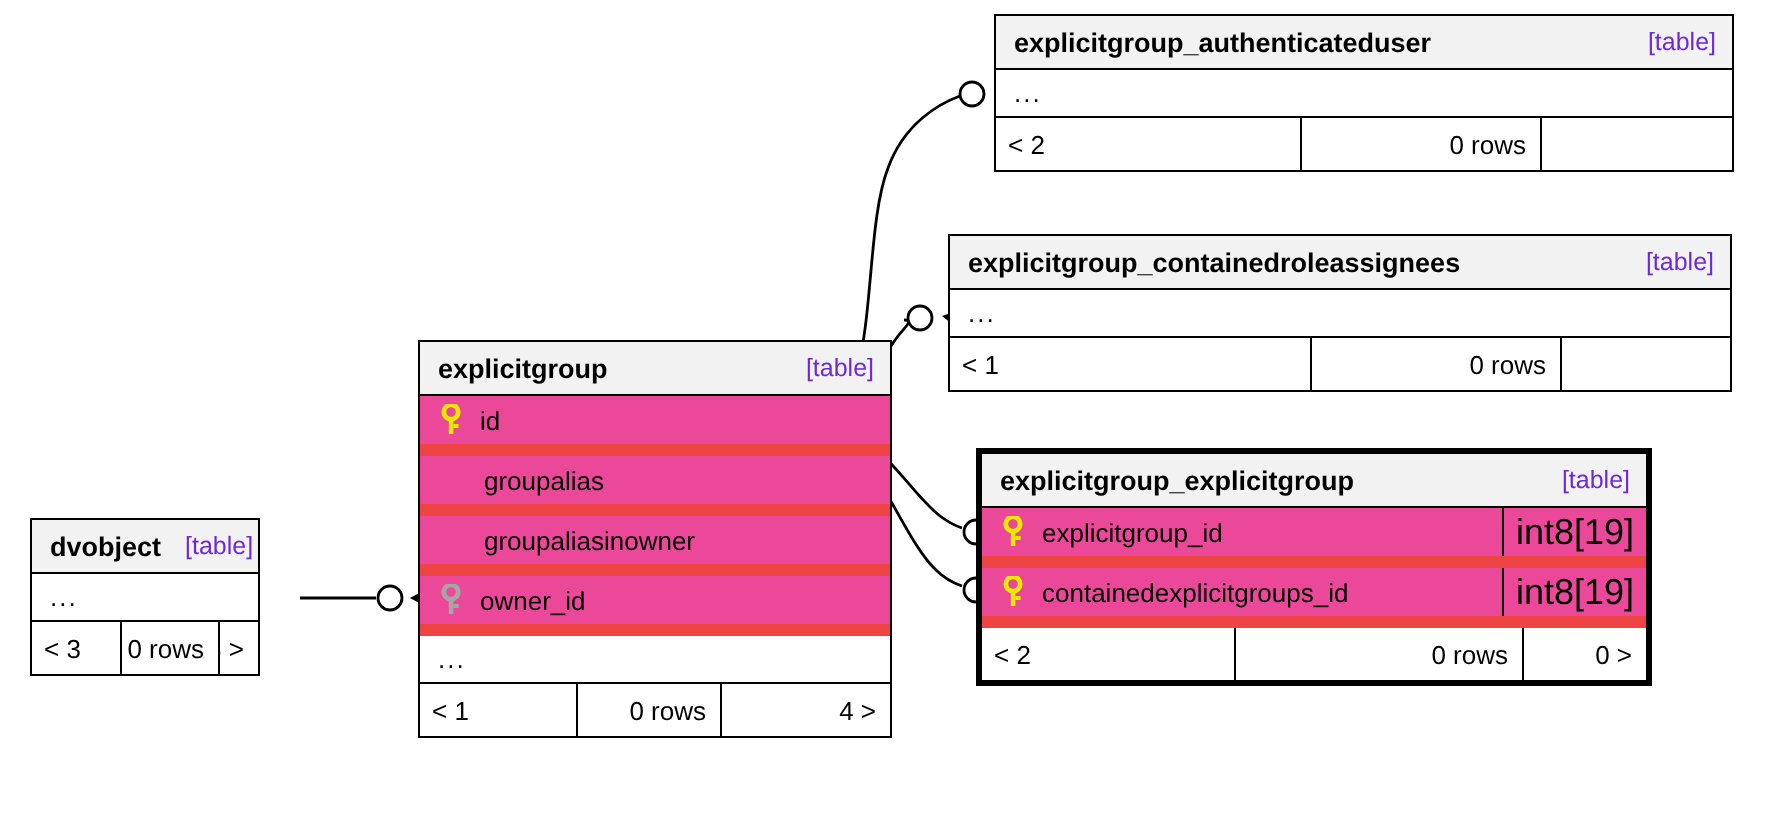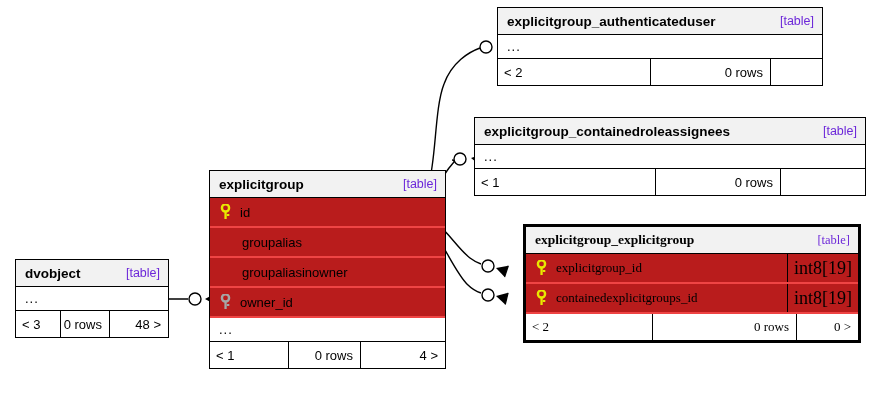--- a/index.html
+++ b/index.html
@@ -64,22 +64,22 @@
     color: #6d28d9;
     white-space: nowrap;
     padding-left: 12px;
   }
 
   .tbl-row {
     box-sizing: border-box;
     height: 30px;
     display: flex;
     align-items: stretch;
-    border-bottom: 2px solid #ef4444;
-    background: #b91c1c;
+    border-bottom: 6px solid #ef4444;
+    background: #ec4899;
   }
 
   .col-name {
     flex: 1 1 auto;
     display: flex;
     align-items: center;
     padding-left: 9px;
     font-size: 13px;
     color: #000000;
     min-width: 0;
@@ -196,21 +196,21 @@
       <use href="#crow" x="496" y="296" transform="rotate(14,496,296)"></use>
     </g>
 
     <g>
       <path d="M150,299 L188,299" fill="none" stroke="#000000" stroke-width="1.4"></path>
       <circle cx="195" cy="299" r="6" fill="#ffffff" stroke="#000000" stroke-width="1.4"></circle>
       <use href="#crow" x="205" y="299"></use>
     </g>
   </svg>
 
-  <div class="table-box" id="t-auth" style="left:497px; top:7px; width:326px;">
+  <div class="table-box" id="t-auth" style="left:497px; top:7px; width:370px;">
     <div class="tbl-header">
       <span class="tbl-name">explicitgroup_authenticateduser</span>
       <span class="tbl-tag">[table]</span>
     </div>
     <div class="ellipsis-row">...</div>
     <div class="foot-row">
       <div class="foot-cell foot-left" style="flex:0 0 152px;">&lt; 2</div>
       <div class="foot-cell foot-mid" style="flex:0 0 120px;">0 rows</div>
       <div class="foot-cell foot-right" style="flex:1 1 auto;"></div>
     </div>
@@ -222,21 +222,21 @@
       <span class="tbl-tag">[table]</span>
     </div>
     <div class="ellipsis-row">...</div>
     <div class="foot-row">
       <div class="foot-cell foot-left" style="flex:0 0 180px;">&lt; 1</div>
       <div class="foot-cell foot-mid" style="flex:0 0 125px;">0 rows</div>
       <div class="foot-cell foot-right" style="flex:1 1 auto;"></div>
     </div>
   </div>
 
-  <div class="table-box thick" id="t-ege" style="left:523px; top:224px; width:338px;font-family:Liberation Serif, serif;">
+  <div class="table-box thick" id="t-ege" style="left:488px; top:224px; width:338px;">
     <div class="tbl-header">
       <span class="tbl-name">explicitgroup_explicitgroup</span>
       <span class="tbl-tag">[table]</span>
     </div>
 
     <div class="tbl-row">
       <div class="col-name">
         <span class="key-icon">
           <svg viewBox="0 0 13 16" width="13" height="16">
             <circle cx="6.5" cy="4" r="3.6" fill="none" stroke="#e8e800" stroke-width="2.4"></circle>
@@ -316,21 +316,21 @@
 
     <div class="ellipsis-row">...</div>
 
     <div class="foot-row">
       <div class="foot-cell foot-left" style="flex:0 0 78px;">&lt; 1</div>
       <div class="foot-cell foot-mid" style="flex:0 0 72px;">0 rows</div>
       <div class="foot-cell foot-right" style="flex:1 1 auto;">4 &gt;</div>
     </div>
   </div>
 
-  <div class="table-box" id="t-dv" style="left:15px; top:259px; width:154px;">
+  <div class="table-box" id="t-dv" style="left:15px; top:259px; width:115px;">
     <div class="tbl-header">
       <span class="tbl-name">dvobject</span>
       <span class="tbl-tag">[table]</span>
     </div>
     <div class="ellipsis-row">...</div>
     <div class="foot-row">
       <div class="foot-cell foot-left" style="flex:0 0 44px;">&lt; 3</div>
       <div class="foot-cell foot-mid" style="flex:0 0 49px;">0 rows</div>
       <div class="foot-cell foot-right" style="flex:1 1 auto;">48 &gt;</div>
     </div>

